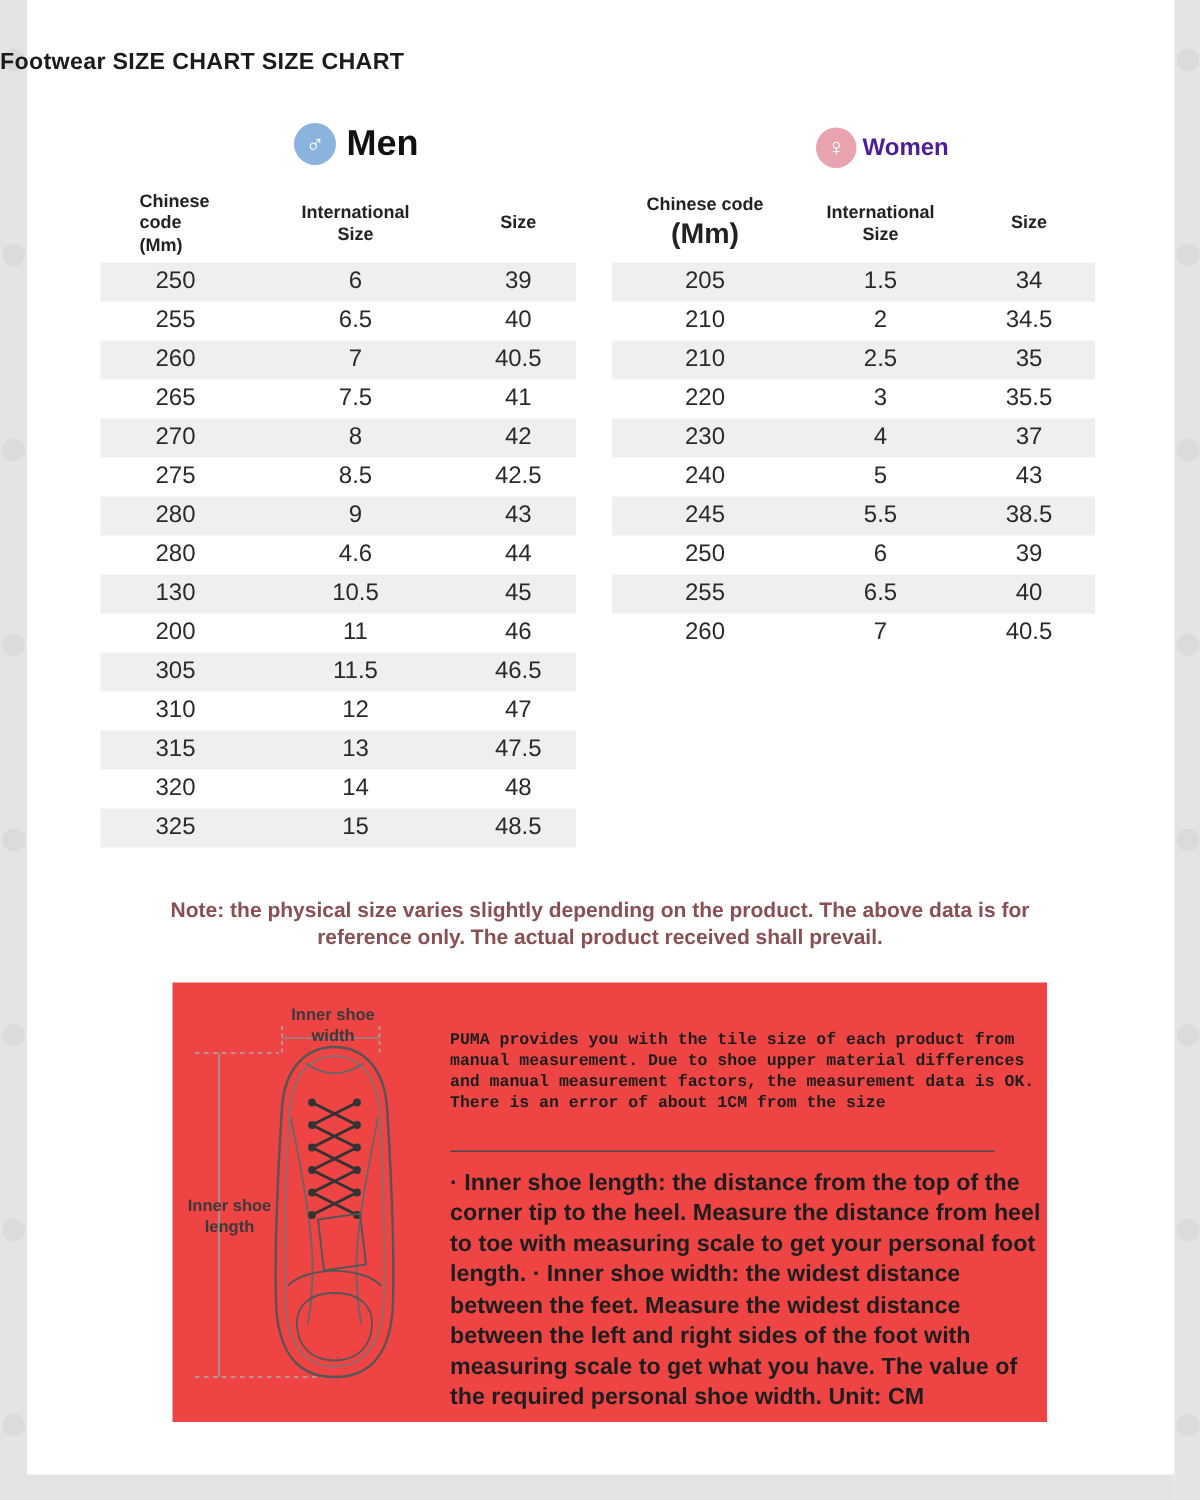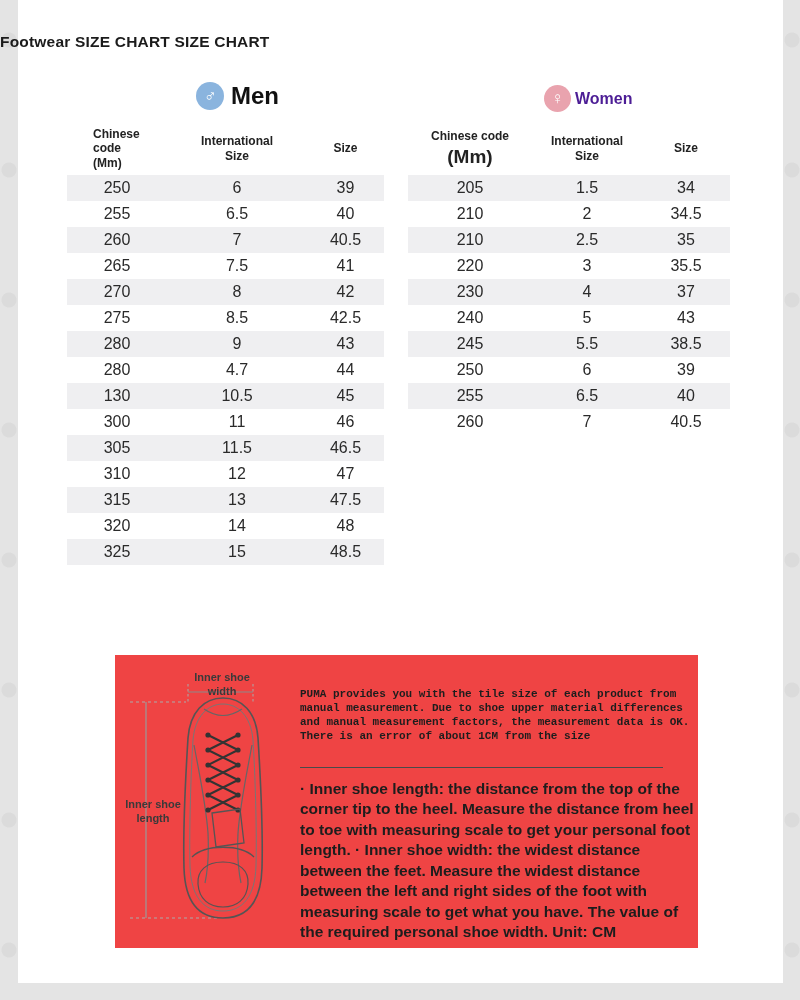--- a/index.html
+++ b/index.html
@@ -144,30 +144,30 @@
           <div class="tcell">8.5</div>
           <div class="tcell">42.5</div>
         </div>
         <div class="trow">
           <div class="tcell">280</div>
           <div class="tcell">9</div>
           <div class="tcell">43</div>
         </div>
         <div class="trow">
           <div class="tcell">280</div>
-          <div class="tcell">4.7</div>
+          <div class="tcell">4.6</div>
           <div class="tcell">44</div>
         </div>
         <div class="trow">
           <div class="tcell">130</div>
           <div class="tcell">10.5</div>
           <div class="tcell">45</div>
         </div>
         <div class="trow">
-          <div class="tcell">300</div>
+          <div class="tcell">200</div>
           <div class="tcell">11</div>
           <div class="tcell">46</div>
         </div>
         <div class="trow">
           <div class="tcell">305</div>
           <div class="tcell">11.5</div>
           <div class="tcell">46.5</div>
         </div>
         <div class="trow">
           <div class="tcell">310</div>
@@ -251,20 +251,21 @@
           <div class="tcell">40</div>
         </div>
         <div class="trow">
           <div class="tcell">260</div>
           <div class="tcell">7</div>
           <div class="tcell">40.5</div>
         </div>
       </div>
   </div>
 
+  <div class="note">Note: the physical size varies slightly depending on the product. The above data is for reference only. The actual product received shall prevail.</div>
 
   <div class="panel">
 
     <svg class="shoe-svg" width="180" height="285" viewBox="0 0 180 285" fill="none">
 
       <line x1="68" y1="37" x2="133" y2="37" stroke="#8a8a8a" stroke-width="1"></line>
       <line x1="68" y1="29" x2="68" y2="48" stroke="#aaaaaa" stroke-width="1" stroke-dasharray="2.5,2.5"></line>
       <line x1="133" y1="29" x2="133" y2="48" stroke="#aaaaaa" stroke-width="1" stroke-dasharray="2.5,2.5"></line>
 
       <line x1="26" y1="47" x2="26" y2="263" stroke="#999999" stroke-width="1.2"></line>

